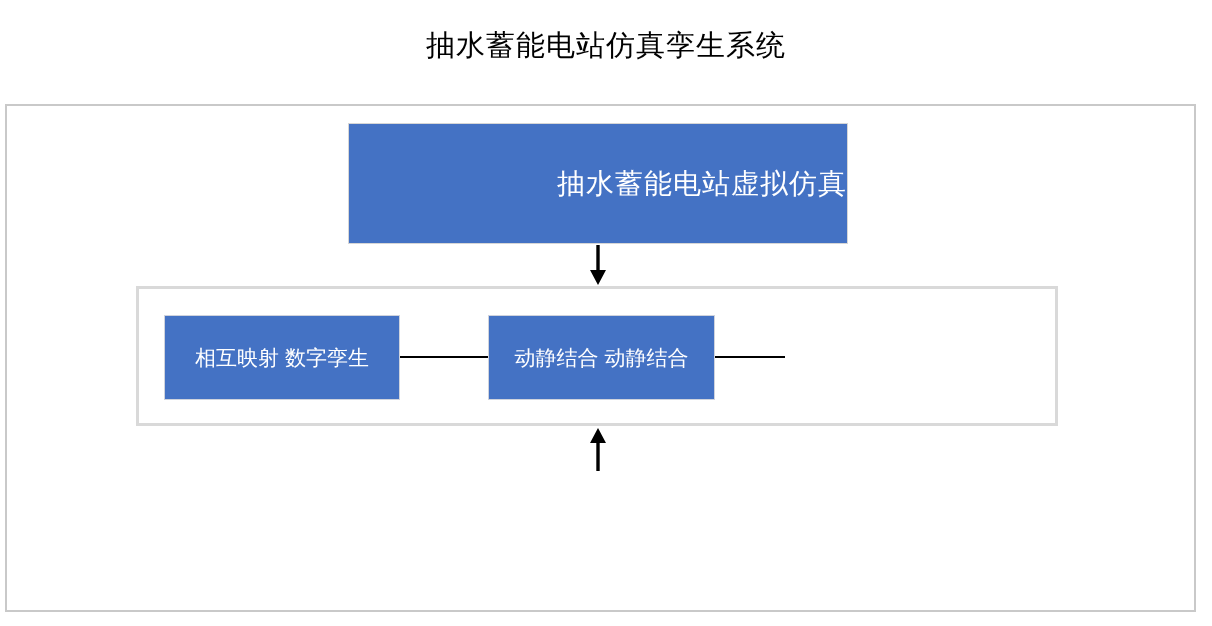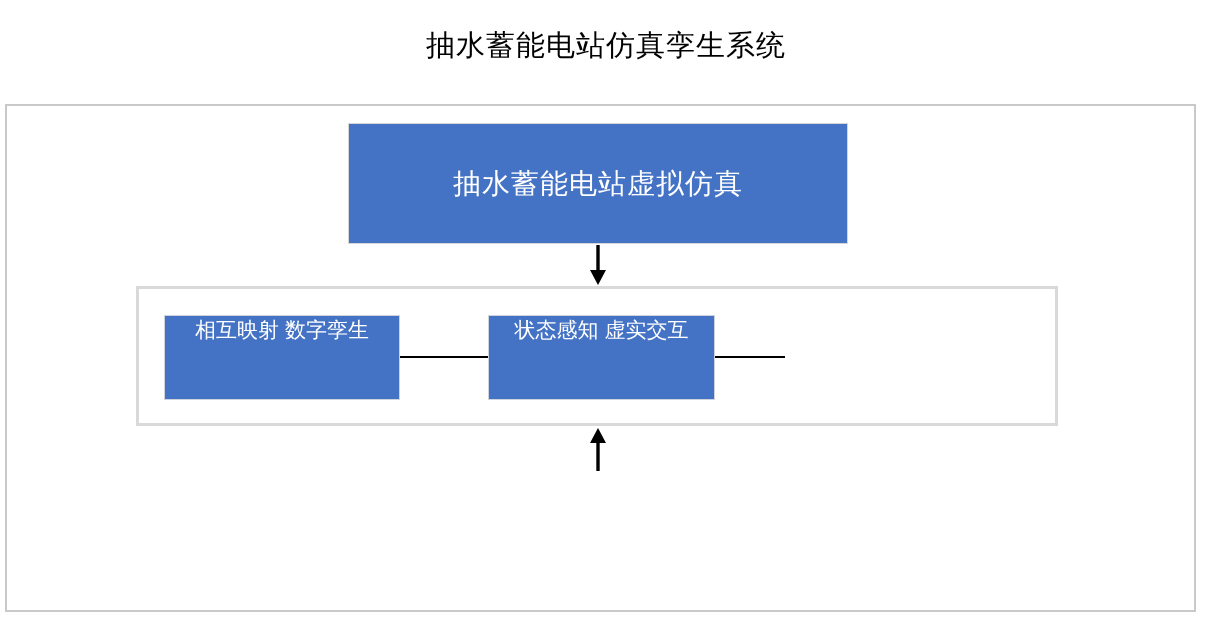--- a/index.html
+++ b/index.html
@@ -33,40 +33,41 @@
   }
   .big-box {
     position: absolute;
     background: #4472c4;
     border: 1px solid #d6d6d6;
     color: #ffffff;
     font-size: 28px;
     letter-spacing: 1px;
     display: flex;
     align-items: center;
-    justify-content: center;
+    justify-content: flex-end;
   }
   .top-box   { left: 348px; top: 123px; width: 500px; height: 121px; }
   .bottom-box{ left: 348px; top: 471px; width: 500px; height: 120px; }
   .features-band {
     position: absolute;
     left: 136px; top: 286px;
     width: 922px; height: 140px;
     border: 3px solid #d9d9d9;
     background: #ffffff;
   }
   .feature-box {
     position: absolute;
     top: 315px;
     height: 85px;
     background: #4472c4;
     border: 1px solid #cfd3dd;
     color: #ffffff;
     font-size: 21px;
     display: flex;
+    align-items: center;
     justify-content: center;
     white-space: nowrap;
   }
   .feature-box.f1 { left: 164px; width: 236px; }
   .feature-box.f2 { left: 488px; width: 227px; }
   .feature-box.f3 { left: 785px; width: 241px; }
   .connector {
     position: absolute;
     top: 356px;
     height: 2px;
@@ -98,21 +99,21 @@
 
   <div class="features-band"></div>
 
   <div class="feature-box f1">
     <span>相互映射 数字孪生</span>
   </div>
 
   <div class="connector c1"></div>
 
   <div class="feature-box f2">
-    <span>状态感知 虚实交互</span>
+    <span>动静结合 动静结合</span>
   </div>
 
   <div class="connector c2"></div>
 
 
   <svg class="arrow-svg arrow-up" width="18" height="43" viewBox="0 0 18 43">
     <polygon points="9,0 1,15 17,15" fill="#000000"></polygon>
     <line x1="9" y1="13" x2="9" y2="43" stroke="#000000" stroke-width="3.4"></line>
   </svg>
 

